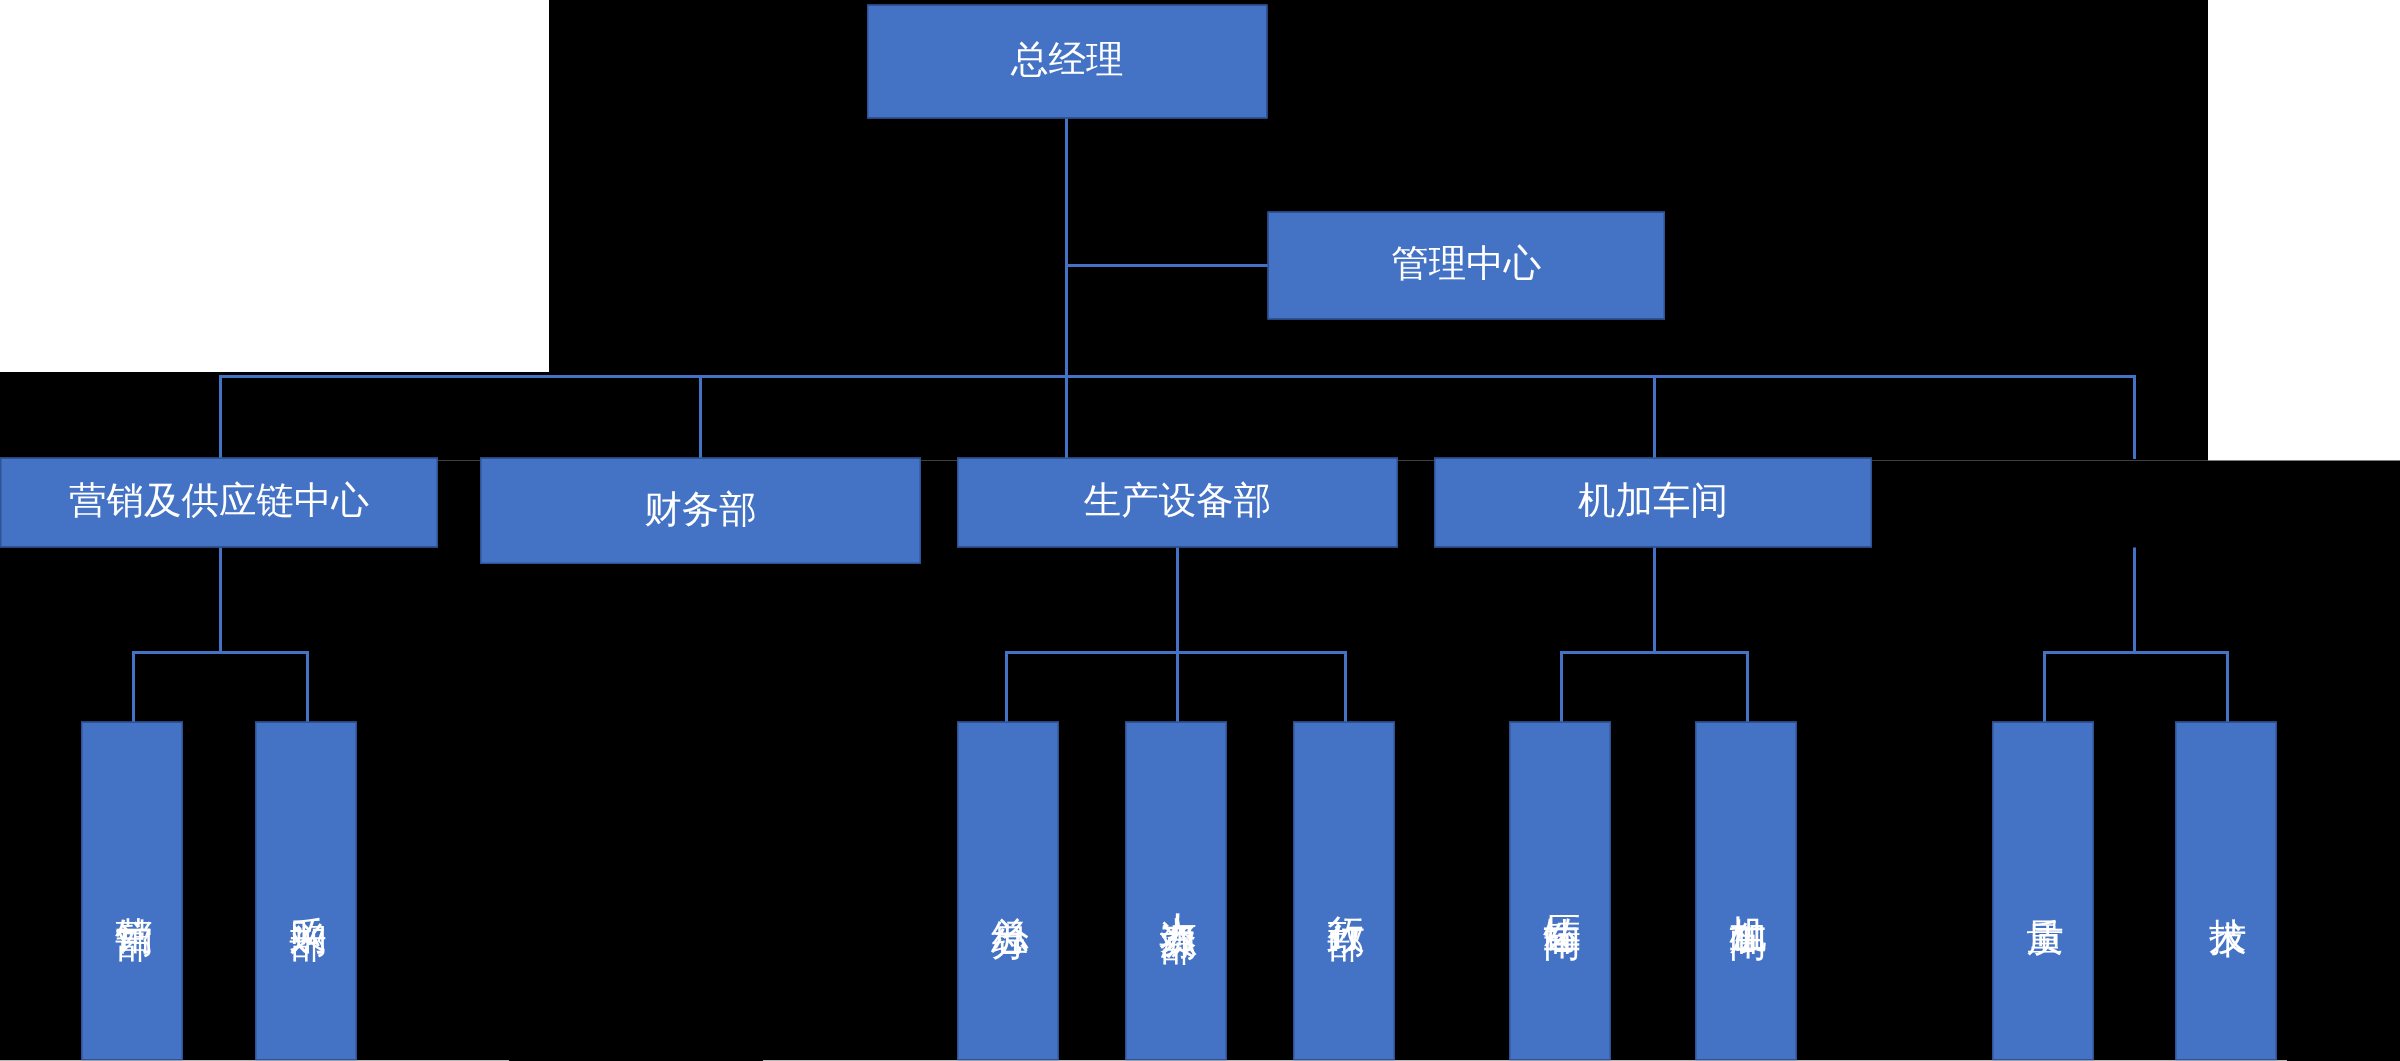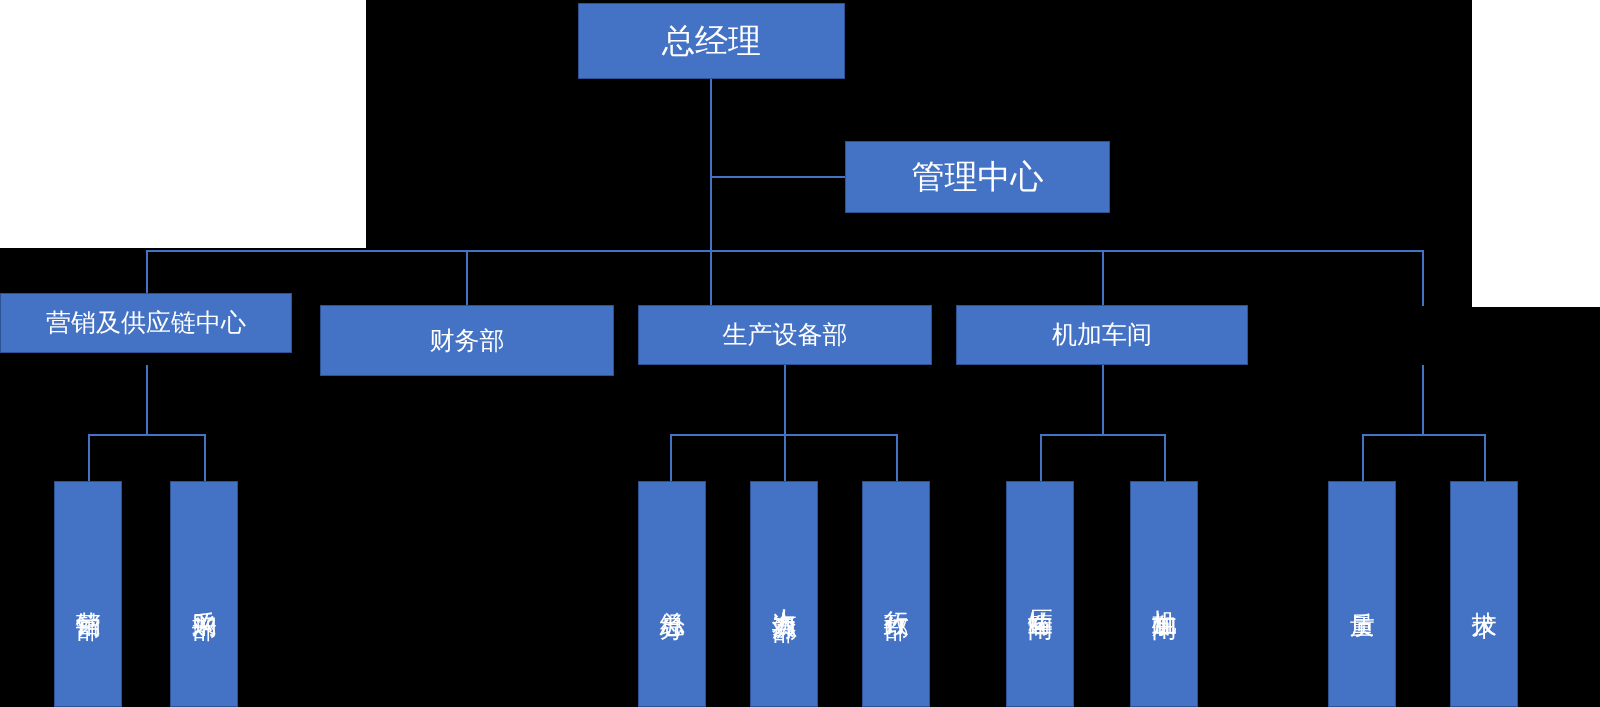--- a/index.html
+++ b/index.html
@@ -39,21 +39,21 @@
     display: flex;
     align-items: center;
     justify-content: center;
     text-align: center;
     line-height: 1.18;
   }
   .node.h-node {
     font-size: 25px;
   }
   .node.top-node {
-    font-size: 33px;
+    font-size: 25px;
   }
   .node.v-node {
     font-size: 25px;
     writing-mode: vertical-rl;
     text-orientation: upright;
     letter-spacing: 2px;
     align-items: center;
     justify-content: center;
   }
   .node .label {
@@ -103,21 +103,21 @@
   <div class="line-v" style="left:1484px; top:434px; height:48px;"></div>
 
   <div class="node top-node" style="left:578px; top:3px; width:267px; height:76px;">
     <span class="label">总经理</span>
   </div>
 
   <div class="node top-node" style="left:845px; top:141px; width:265px; height:72px;">
     <span class="label">管理中心</span>
   </div>
 
-  <div class="node h-node" style="left:0px; top:293px; width:292px; height:60px;text-align:right;">
+  <div class="node h-node" style="left:0px; top:305px; width:292px; height:60px;text-align:right;">
     <span class="label">营销及供应链中心</span>
   </div>
 
   <div class="node h-node" style="left:320px; top:305px; width:294px; height:71px;">
     <span class="label">财务部</span>
   </div>
 
   <div class="node h-node" style="left:638px; top:305px; width:294px; height:60px;">
     <span class="label">生产设备部</span>
   </div>

